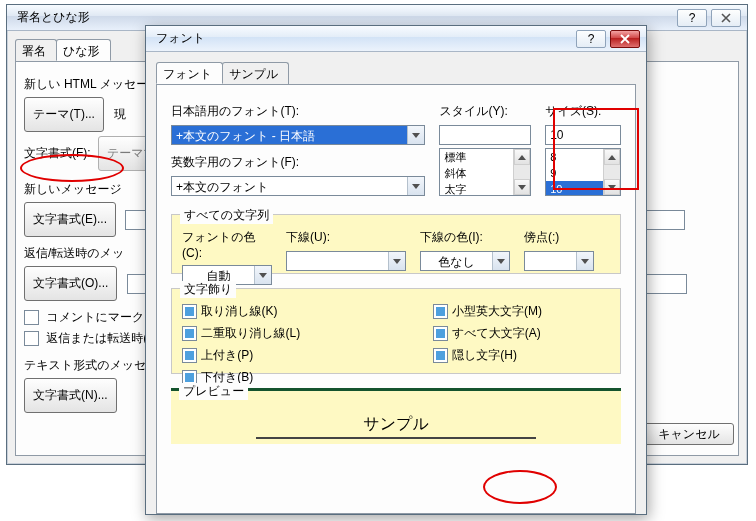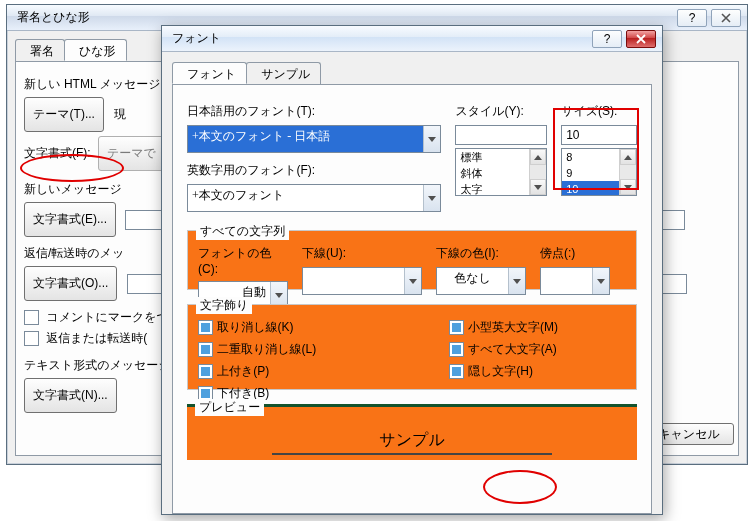--- a/index.html
+++ b/index.html
@@ -76,21 +76,21 @@
     box-sizing: border-box;
     position: relative;
     height: calc(100% - 26px);
   }
   .tabstrip {
     display: flex;
     gap: 0;
     height: 22px;
   }
   .tab {
-    padding: 3px 10px 0 14px;
+    padding: 3px 10px 0 6px;
     border: 1px solid #8f9aa6;
     border-bottom: none;
     background: #f0f0f0;
     border-radius: 3px 3px 0 0;
     margin-right: -1px;
     position: relative;
   }
   .tab.active {
     background: #fdfdfd;
     border-bottom: 1px solid #fdfdfd;
@@ -142,39 +142,38 @@
   }
   .checkbox.tri::after {
     content:"";
     position:absolute;
     left:2px; top:2px; right:2px; bottom:2px;
     background:#4ea0de;
   }
   
   .groupbox {
     border: 1px solid #c8c8c8;
-    background: #f97316;
+    background: #fef9c3;
     position: relative;
     padding: 14px 10px 12px 10px;
     box-sizing: border-box;
   }
   .groupbox .legend {
     position: absolute;
     top: -8px;
     left: 8px;
     background: #fdfdfd;
     padding: 0 4px;
   }
   .combo {
     display: flex;
     border: 1px solid #7a8a9a;
     background: #fff;
-    height: 28px;
-    box-sizing: border-box;
-    font-family: Liberation Serif, serif;
+    height: 20px;
+    box-sizing: border-box;
   }
   .combo .combo-text {
     flex: 1;
     padding: 2px 4px;
     overflow: hidden;
   }
   .combo .combo-btn {
     width: 16px;
     border-left: 1px solid #b4c0cc;
     background: linear-gradient(#f2f6fb, #d9e3ef);
@@ -217,21 +216,21 @@
   .scroll-v .sbtn:last-child { margin-top:auto; }
   .arrow-down { width:0;height:0;border-left:4px solid transparent;border-right:4px solid transparent;border-top:5px solid #505050;}
   .arrow-up   { width:0;height:0;border-left:4px solid transparent;border-right:4px solid transparent;border-bottom:5px solid #505050;}
   .back-footer {
     position: absolute;
     right: 4px;
     bottom: 10px;
   }
   
   .dlg-front {
-    left: 161px;
+    left: 145px;
     top: 25px;
     width: 502px;
     height: 490px;
     box-shadow: 2px 4px 14px rgba(0,0,0,0.35);
   }
   .front-body {
     padding: 10px;
     box-sizing: border-box;
     height: calc(100% - 26px);
     position: relative;
@@ -426,21 +425,21 @@
             </div>
           </div>
         </div>
 
         <div class="groupbox" style="margin-top:18px;height:60px">
           <span class="legend">すべての文字列</span>
           <div class="row" style="margin-top:0">
             <div class="col" style="width:90px">
               <span class="label">フォントの色(C):</span>
               <div class="combo">
-                <span class="combo-text" style="text-align:right">自動</span>
+                <span class="combo-text" style="text-align:center">自動</span>
                 <span class="combo-btn">
                     <span class="arrow-down"></span>
                   </span>
               </div>
             </div>
             <div class="col" style="width:120px">
               <span class="label">下線(U):</span>
               <div class="combo">
                 <span class="combo-text"></span>
                 <span class="combo-btn">

